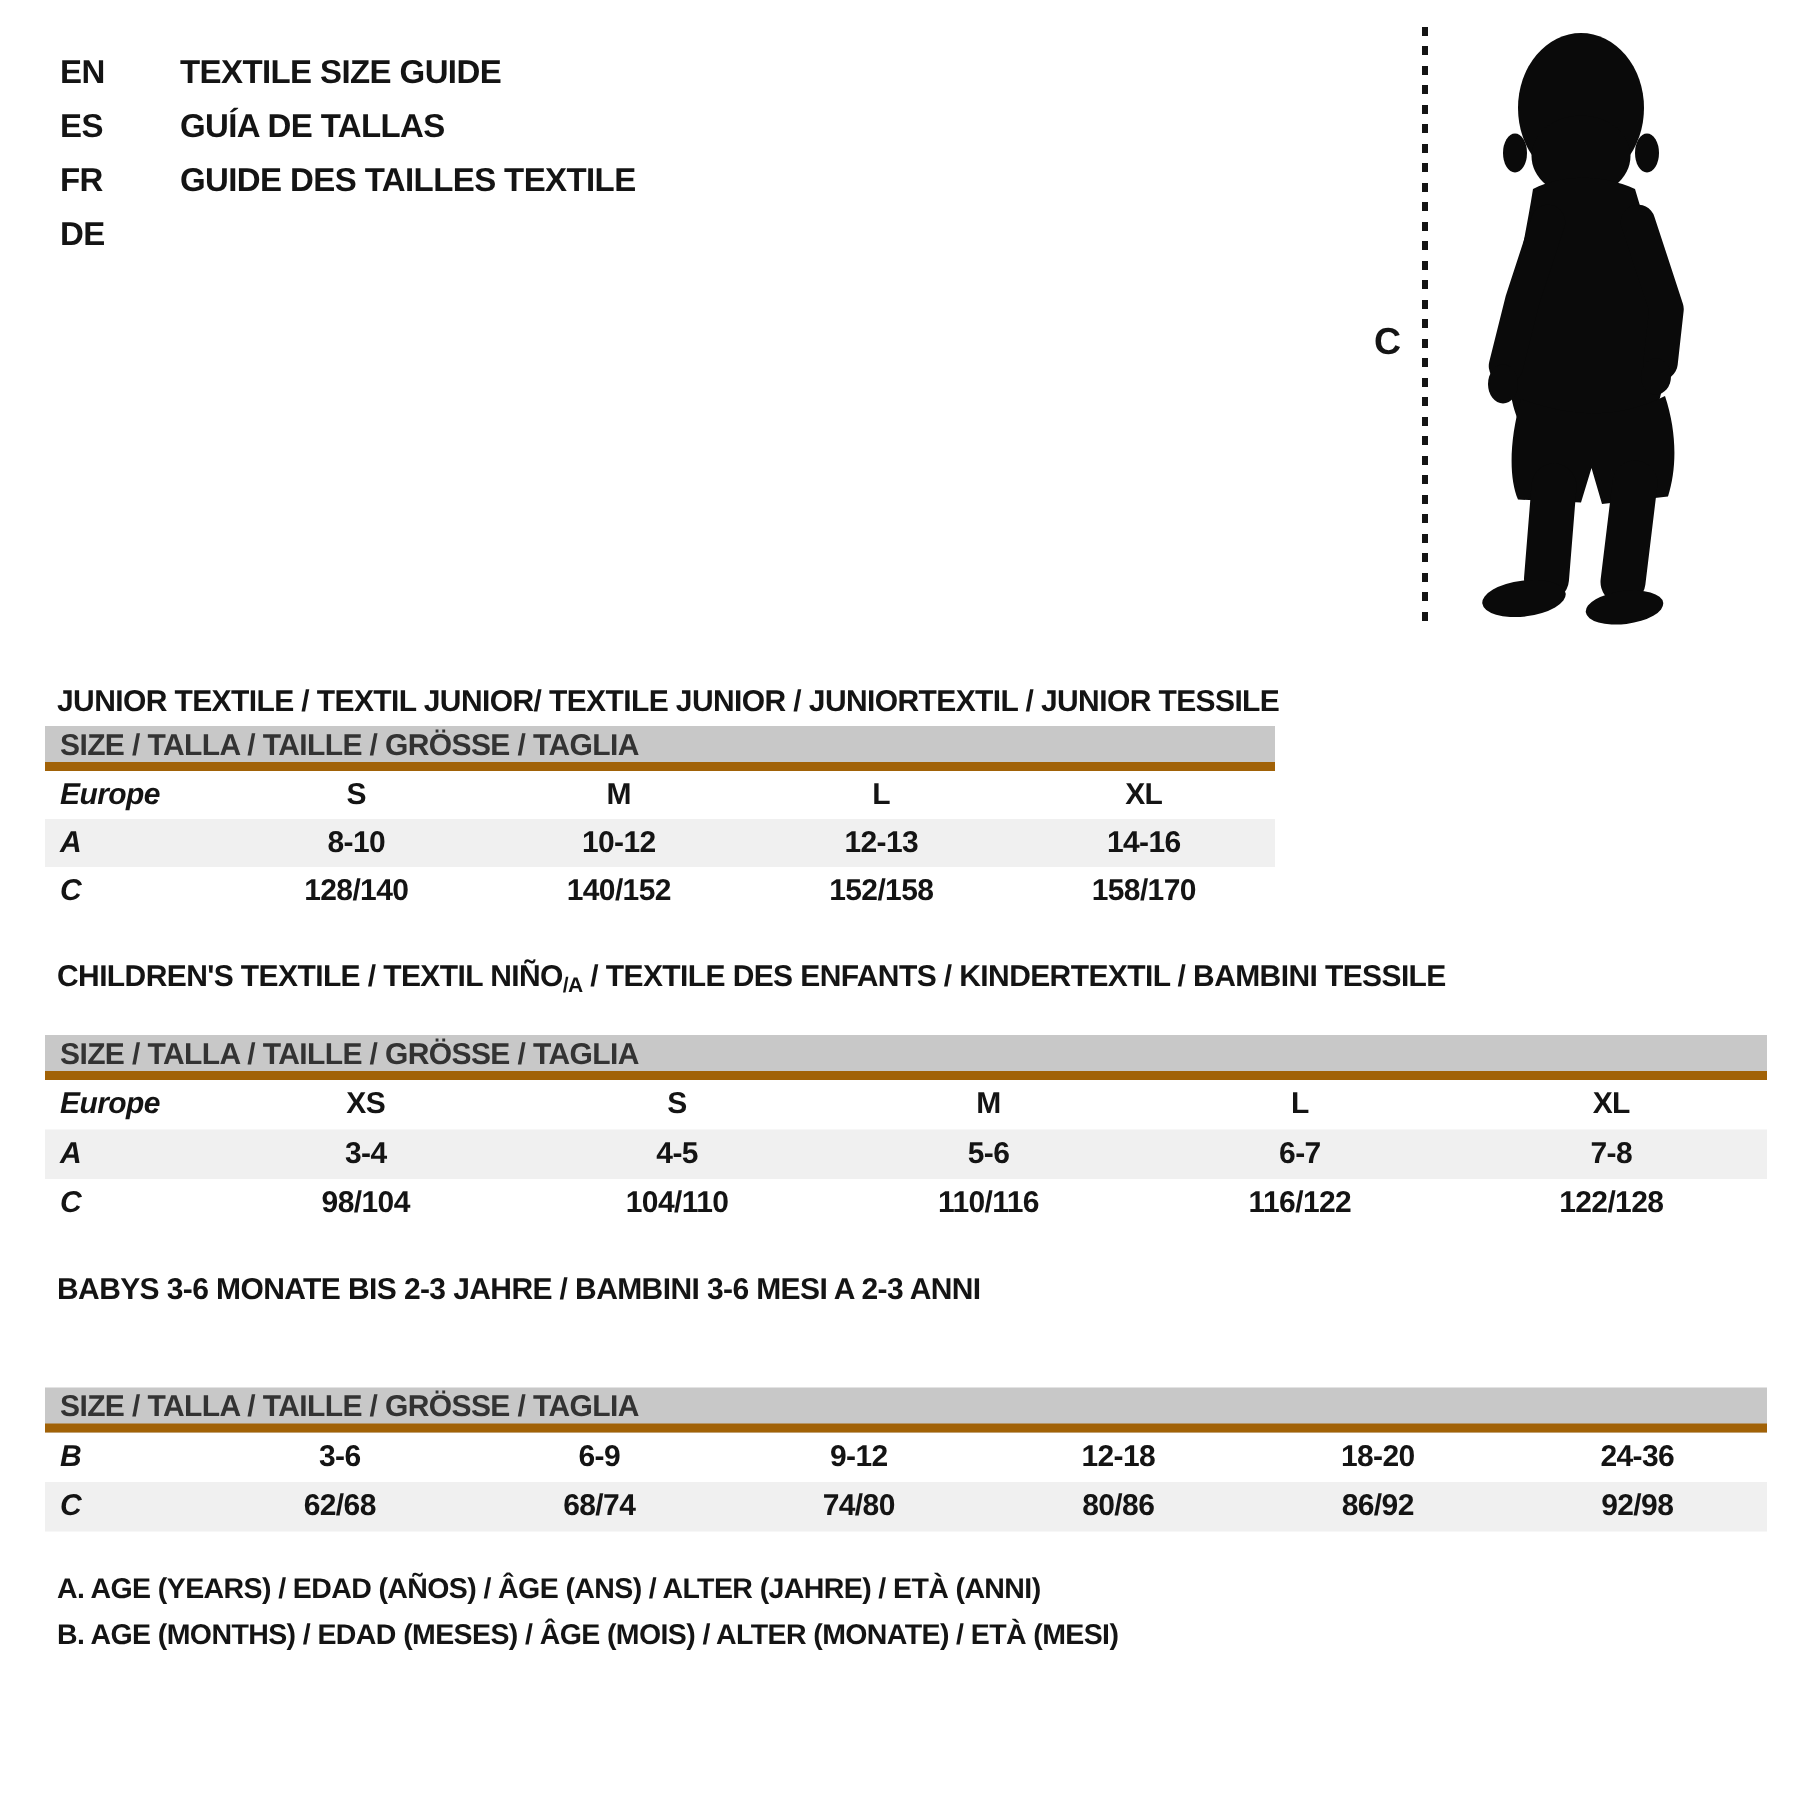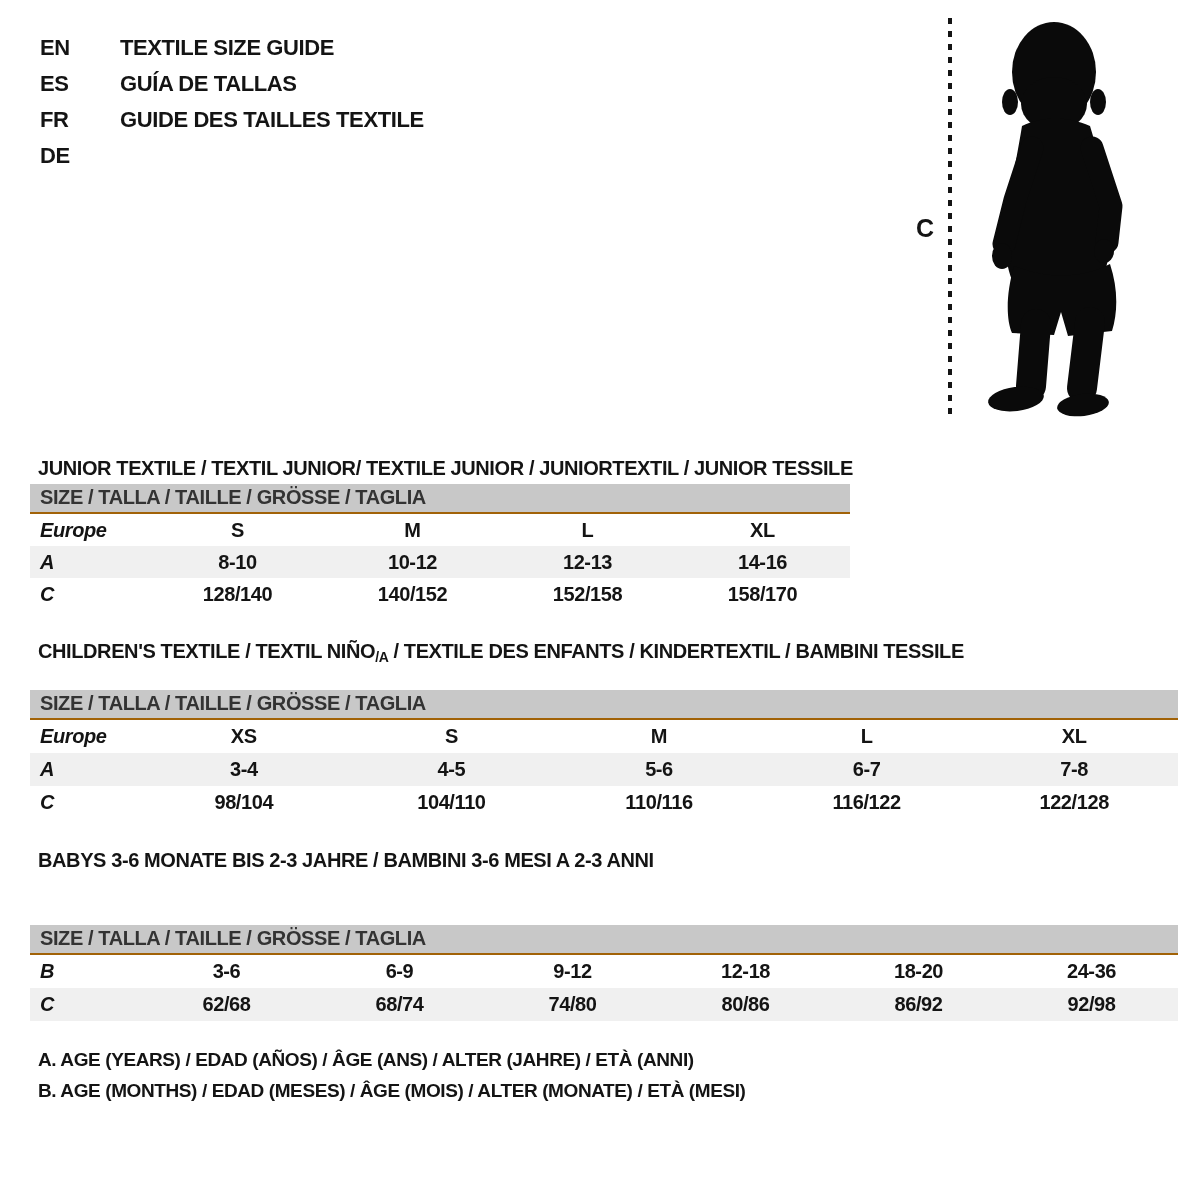--- a/index.html
+++ b/index.html
@@ -28,21 +28,21 @@
   .silhouette { left:958px; top:14px; }
 
   
   .sec-heading { font-size:20px; white-space:nowrap; }
   .sub-a { font-size:14px; vertical-align:-4px; }
 
   
   .size-table { left:30px; }
   .size-bar {
     height:30px; line-height:27px; padding-left:10px;
-    background:#c8c8c8; border-bottom:2px solid #a16207;
+    background:#c8c8c8; border-bottom:6px solid #a16207;
     font-size:20px; color:#333333; white-space:nowrap;
   }
   .t-row { display:flex; align-items:center; font-size:20px; }
   .junior .t-row { height:32px; }
   .wide .t-row { height:33px; }
   .t-label { padding-left:10px;font-style:italic; }
   .junior .t-label { width:120px; }
   .wide .t-label { width:110px; }
   .t-cell { flex:1; text-align:center; }
   .shaded { background:#f0f0f0; }

